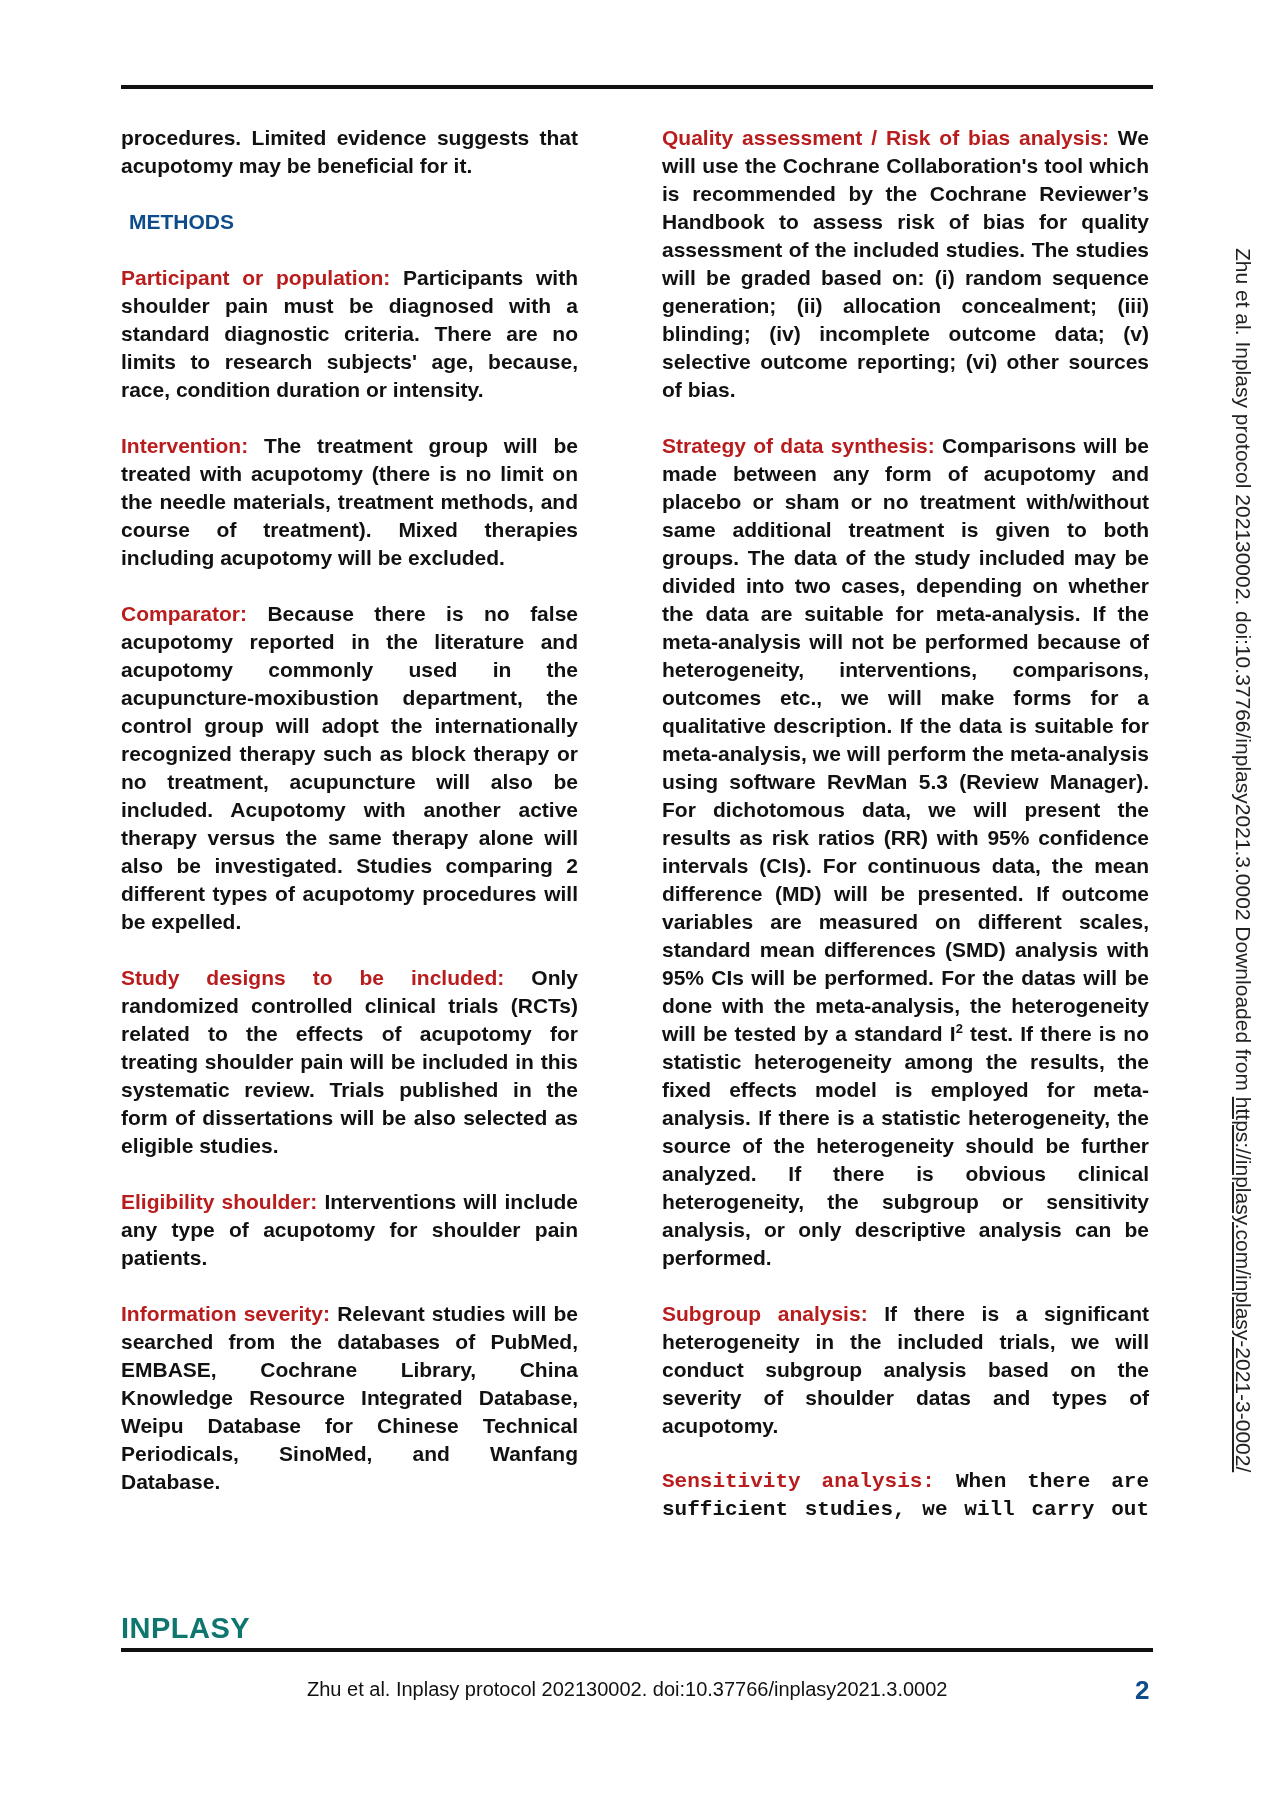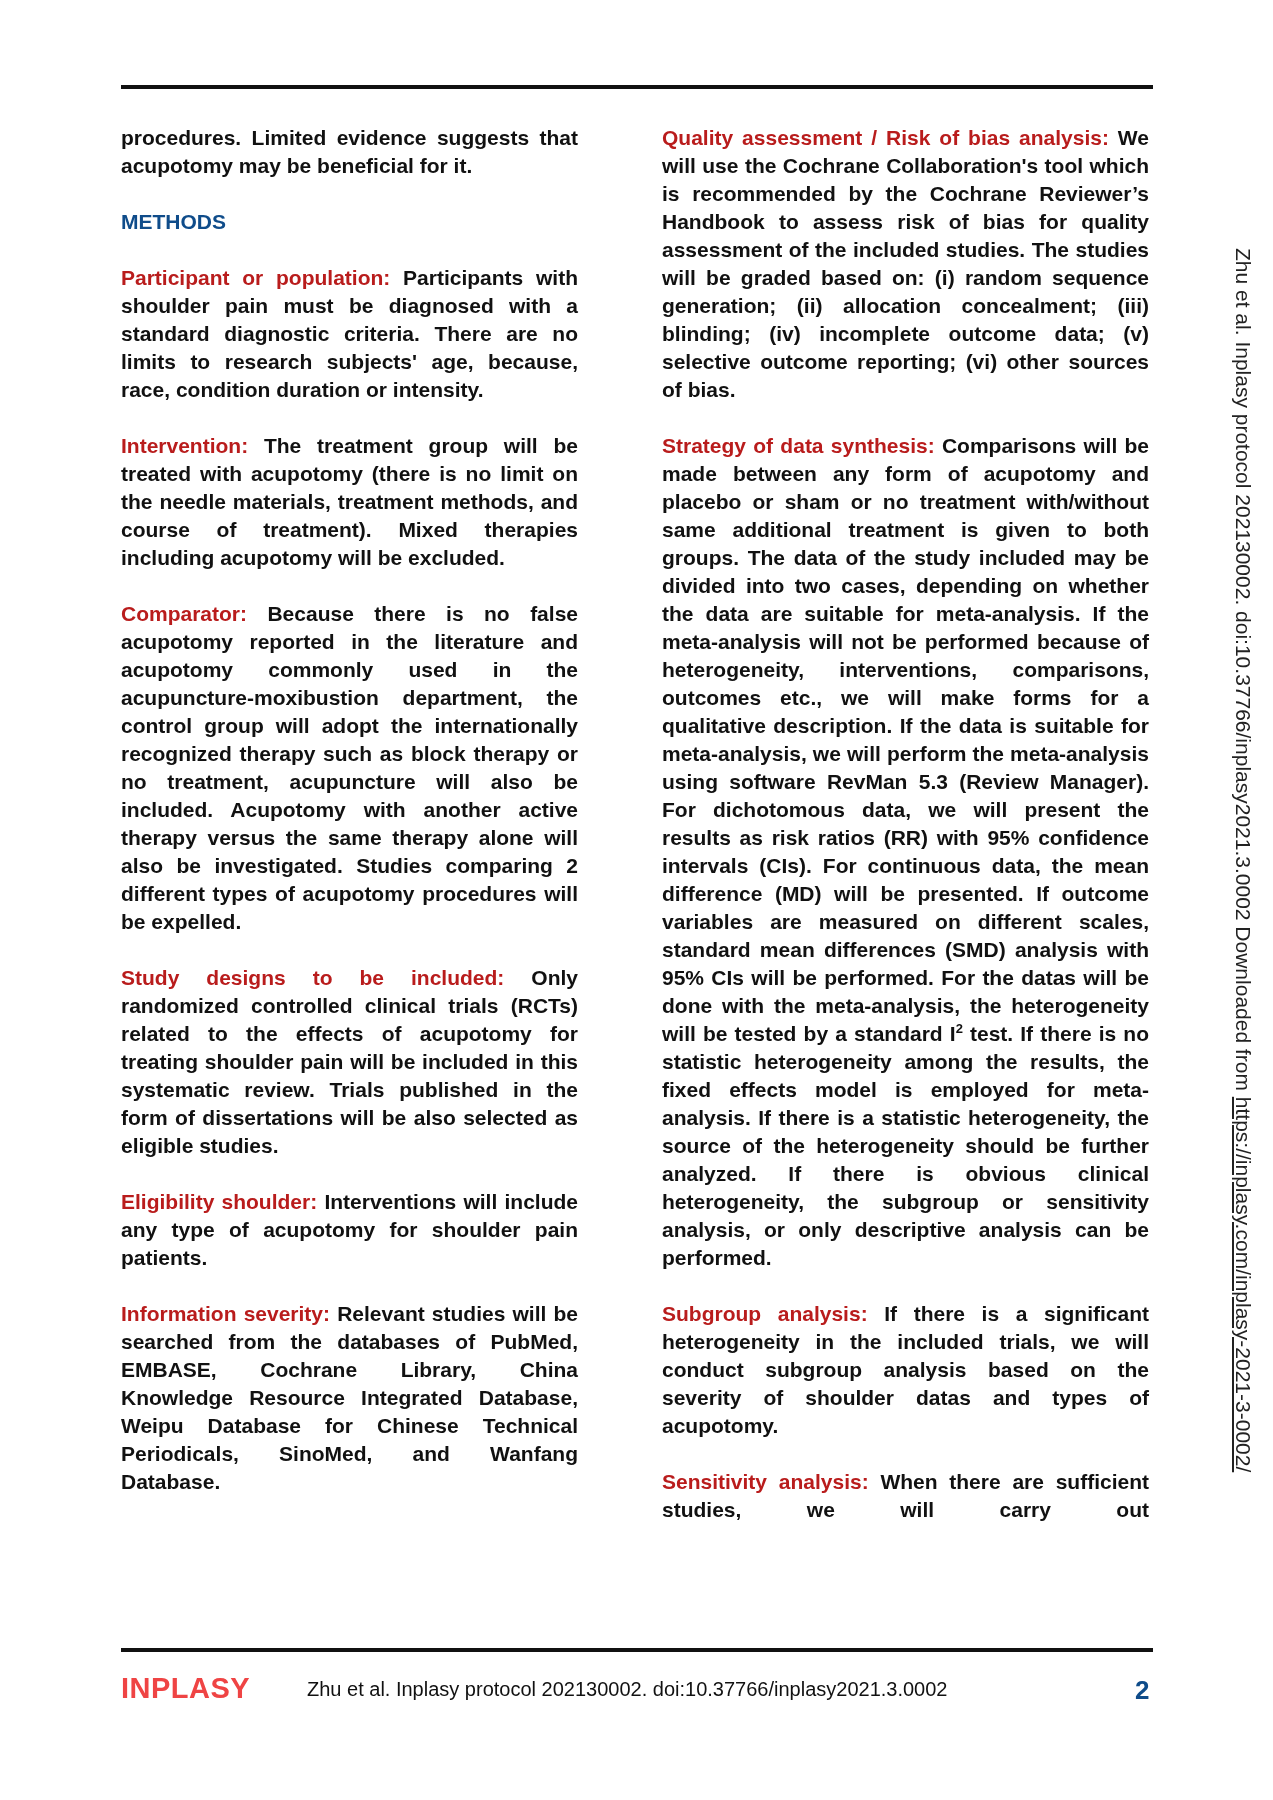--- a/index.html
+++ b/index.html
@@ -7,23 +7,23 @@
          font-family: "Liberation Sans", "DejaVu Sans", sans-serif; color: #111111; }
   .rule { position: absolute; left: 121px; width: 1032px; height: 4px; background: #111111; }
   .rule.top { top: 85px; }
   .rule.bottom { top: 1648px; }
   .col { position: absolute; top: 124px; font-size: 21px; line-height: 28px; font-weight: bold;
          text-align: justify; }
   .col.left { left: 121px; width: 457px; }
   .col.right { left: 662px; width: 487px; }
   .para { margin: 0 0 28px 0; }
   .lead { color: #b91c1c; }
-  .section-heading { color: #0f4c8a; margin: 0 0 28px 0; }
-  .footer-brand { position: absolute; left: 121px; top: 1672px; font-size: 29px; font-weight: bold;
-                  color: #ef4444; letter-spacing: 0.5px; }
+  .section-heading { color: #0f4c8a; margin: 0 0 28px 8px; }
+  .footer-brand { position: absolute; left: 121px; top: 1612px; font-size: 29px; font-weight: bold;
+                  color: #0f766e; letter-spacing: 0.5px; }
   .footer-citation { position: absolute; left: 307px; top: 1678px; font-size: 20px; color: #111111; }
   .footer-page { position: absolute; left: 1135px; top: 1675px; font-size: 26px; font-weight: bold; color: #0f4c8a; }
   .side-note { position: absolute; left: 1228px; top: 248px; width: 1268px; height: 30px;
                transform-origin: 0 0; transform: translate(30px, 0) rotate(90deg);
                font-size: 21px; line-height: 30px; color: #222222; white-space: nowrap; }
   .side-note .link { text-decoration: underline; }
   sup { font-size: 13px; line-height: 0; }
 </style>
 </head>
 <body>
@@ -39,21 +39,21 @@
   <p class="para"><span class="lead">Comparator:</span><span> Because there is no false acupotomy reported in the literature and acupotomy commonly used in the acupuncture-moxibustion department, the control group will adopt the internationally recognized therapy such as block therapy or no treatment, acupuncture will also be included. Acupotomy with another active therapy versus the same therapy alone will also be investigated. Studies comparing 2 different types of acupotomy procedures will be expelled.</span></p>
   <p class="para"><span class="lead">Study designs to be included:</span><span> Only randomized controlled clinical trials (RCTs) related to the effects of acupotomy for treating shoulder pain will be included in this systematic review. Trials published in the form of dissertations will be also selected as eligible studies.</span></p>
   <p class="para"><span class="lead">Eligibility shoulder:</span><span> Interventions will include any type of acupotomy for shoulder pain patients.</span></p>
   <p class="para"><span class="lead">Information severity:</span><span> Relevant studies will be searched from the databases of PubMed, EMBASE, Cochrane Library, China Knowledge Resource Integrated Database, Weipu Database for Chinese Technical Periodicals, SinoMed, and Wanfang Database.</span></p>
 </div>
 
 <div class="col right">
   <p class="para"><span class="lead">Quality assessment / Risk of bias analysis:</span><span> We will use the Cochrane Collaboration's tool which is recommended by the Cochrane Reviewer’s Handbook to assess risk of bias for quality assessment of the included studies. The studies will be graded based on: (i) random sequence generation; (ii) allocation concealment; (iii) blinding; (iv) incomplete outcome data; (v) selective outcome reporting; (vi) other sources of bias.</span></p>
   <p class="para"><span class="lead">Strategy of data synthesis:</span><span> Comparisons will be made between any form of acupotomy and placebo or sham or no treatment with/without same additional treatment is given to both groups. The data of the study included may be divided into two cases, depending on whether the data are suitable for meta-analysis. If the meta-analysis will not be performed because of heterogeneity, interventions, comparisons, outcomes etc., we will make forms for a qualitative description. If the data is suitable for meta-analysis, we will perform the meta-analysis using software RevMan 5.3 (Review Manager). For dichotomous data, we will present the results as risk ratios (RR) with 95% confidence intervals (CIs). For continuous data, the mean difference (MD) will be presented. If outcome variables are measured on different scales, standard mean differences (SMD) analysis with 95% CIs will be performed. For the datas will be done with the meta-analysis, the heterogeneity will be tested by a standard I</span><sup>2</sup><span> test. If there is no statistic heterogeneity among the results, the fixed effects model is employed for meta-analysis. If there is a statistic heterogeneity, the source of the heterogeneity should be further analyzed. If there is obvious clinical heterogeneity, the subgroup or sensitivity analysis, or only descriptive analysis can be performed.</span></p>
   <p class="para"><span class="lead">Subgroup analysis:</span><span> If there is a significant heterogeneity in the included trials, we will conduct subgroup analysis based on the severity of shoulder datas and types of acupotomy.</span></p>
-  <p class="para" style="text-align-last: justify;"><span class="lead">Sensitivity analysis:</span><span> When there are sufficient studies, we will carry out</span></p>
+  <p class="para" style="text-align-last: justify; font-family: Liberation Mono, monospace;"><span class="lead">Sensitivity analysis:</span><span> When there are sufficient studies, we will carry out</span></p>
 </div>
 
 <div class="side-note"><span>Zhu et al. Inplasy protocol 202130002. doi:10.37766/inplasy2021.3.0002 Downloaded from </span><span class="link">https://inplasy.com/inplasy-2021-3-0002/</span></div>
 
 <div class="rule bottom"></div>
 <div class="footer-brand">INPLASY</div>
 <div class="footer-citation">Zhu et al. Inplasy protocol 202130002. doi:10.37766/inplasy2021.3.0002</div>
 <div class="footer-page">2</div>
 
 </body></html>

